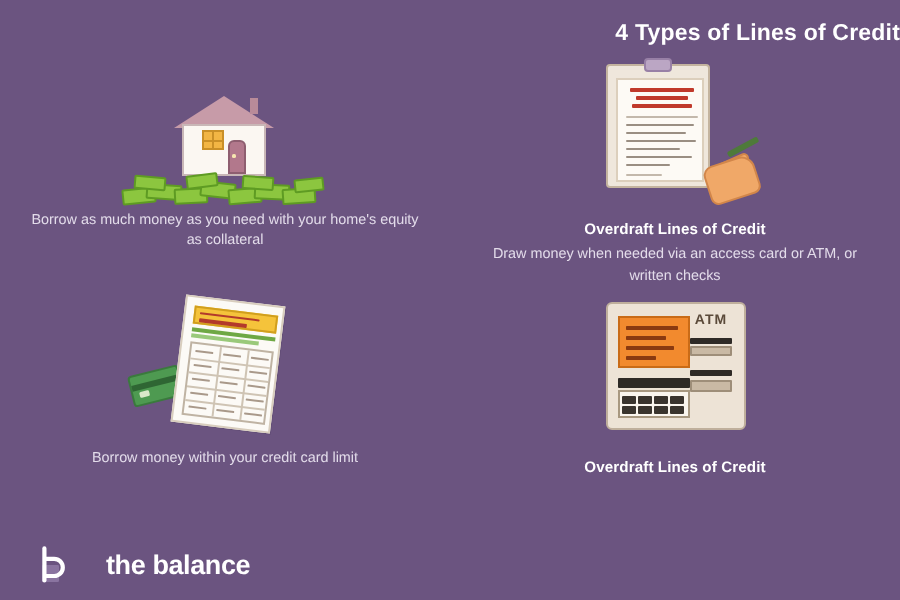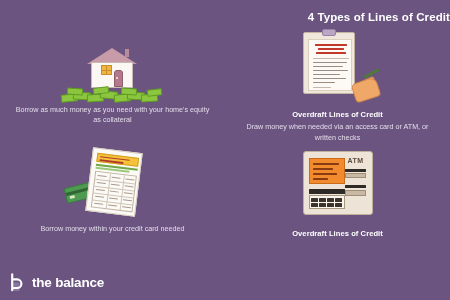--- a/index.html
+++ b/index.html
@@ -358,25 +358,25 @@
     grid-template-columns: repeat(4, 1fr);
     grid-template-rows: repeat(2, 1fr);
     gap: 1px;
     padding: 1.5px;
   }
   .key { background: #3A342D; border-radius: 0.5px; }
 
   
   .footer {
     position: absolute;
-    left: 10px;
+    left: 20px;
     bottom: 8px;
     display: flex;
     align-items: center;
-    gap: 5px;
+    gap: 16px;
   }
   .logo-mark {
     width: 17px;
     height: 19px;
     position: relative;
   }
   .logo-text {
     color: #FFFFFF;
     font-size: 13.5px;
     font-weight: bold;
@@ -488,21 +488,21 @@
               <div class="t-cell-line" style="top:24px; left:2px;  width:9px;"></div>
               <div class="t-cell-line" style="top:24px; left:16px; width:9px;"></div>
               <div class="t-cell-line" style="top:24px; left:30px; width:9px;"></div>
               <div class="t-cell-line" style="top:31px; left:2px;  width:9px;"></div>
               <div class="t-cell-line" style="top:31px; left:16px; width:9px;"></div>
               <div class="t-cell-line" style="top:31px; left:30px; width:9px;"></div>
             </div>
           </div>
         </div>
       </div>
-      <div class="card-desc">Borrow money within your credit card needed</div>
+      <div class="card-desc">Borrow money within your credit card limit</div>
     </div>
 
     <div class="card">
       <div class="art">
         <div class="atm-scene">
           <div class="atm-body">
             <div class="atm-screen">
               <div class="screen-line" style="top:4px;  width:26px;"></div>
               <div class="screen-line" style="top:9px;  width:20px;"></div>
               <div class="screen-line" style="top:14px; width:24px;"></div>

